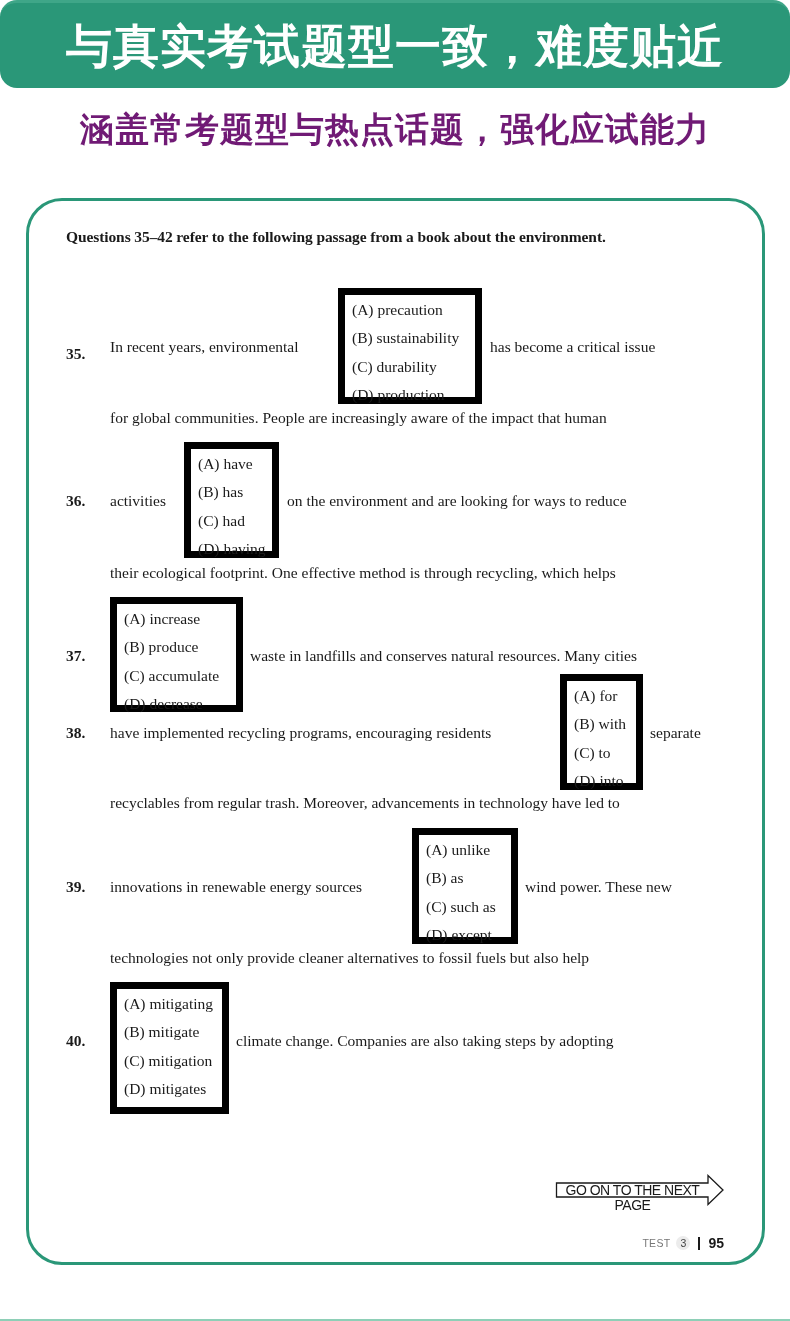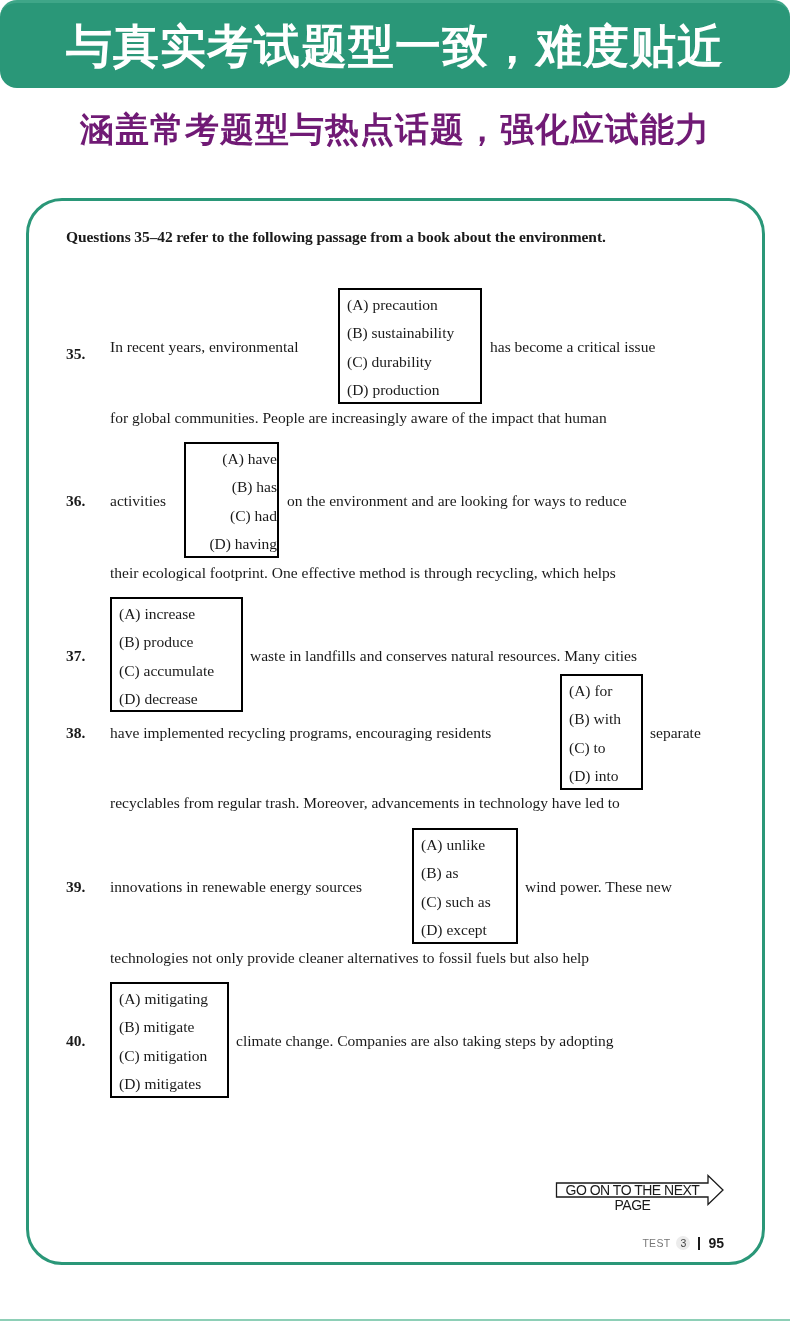--- a/index.html
+++ b/index.html
@@ -32,21 +32,21 @@
 
   .abs { position: absolute; white-space: nowrap; }
   .intro {
     left: 66px; top: 228px; font-size: 15.5px; font-weight: bold;
     font-family: "Liberation Serif", serif; letter-spacing: -0.1px;
   }
   .qnum { font-size: 15.5px; font-weight: bold; left: 66px; }
   .txt { font-size: 15.5px; }
 
   .optbox {
-    position: absolute; border: 2px solid #000000; background: #fff;
+    position: absolute; border: 7px solid #000000; background: #fff;
     padding: 4px 0 0 7px;
   }
   .opt { display: block; height: 28.3px; line-height: 22px; font-size: 15.5px; white-space: nowrap; }
 
   .arrow { position: absolute; left: 555px; top: 1174px; width: 170px; height: 32px; }
   .arrow-label {
     position: absolute; left: 560px; top: 1183px; width: 145px; height: 15px;
     font-family: "Liberation Sans", sans-serif; font-size: 14px;
     line-height: 15px; text-align: center; color: #1a1a1a; letter-spacing: -0.5px;
   }
@@ -88,21 +88,21 @@
   <span class="opt">(B) sustainability</span>
   <span class="opt">(C) durability</span>
   <span class="opt">(D) production</span>
 </div>
 <div class="abs txt" style="left:490px; top:338px;">has become a critical issue</div>
 
 <div class="abs txt" style="left:110px; top:409px;">for global communities. People are increasingly aware of the impact that human</div>
 
 <div class="abs qnum" style="top:492px;">36.</div>
 <div class="abs txt" style="left:110px; top:492px;">activities</div>
-<div class="optbox" style="left:184px; top:442px; width:95px; height:116px;text-align:right;">
+<div class="optbox" style="left:184px; top:442px; width:95px; height:116px;">
   <span class="opt">(A) have</span>
   <span class="opt">(B) has</span>
   <span class="opt">(C) had</span>
   <span class="opt">(D) having</span>
 </div>
 <div class="abs txt" style="left:287px; top:492px;">on the environment and are looking for ways to reduce</div>
 
 <div class="abs txt" style="left:110px; top:564px;">their ecological footprint. One effective method is through recycling, which helps</div>
 
 <div class="abs qnum" style="top:647px;">37.</div>
@@ -132,21 +132,21 @@
   <span class="opt">(A) unlike</span>
   <span class="opt">(B) as</span>
   <span class="opt">(C) such as</span>
   <span class="opt">(D) except</span>
 </div>
 <div class="abs txt" style="left:525px; top:878px;">wind power. These new</div>
 
 <div class="abs txt" style="left:110px; top:949px;">technologies not only provide cleaner alternatives to fossil fuels but also help</div>
 
 <div class="abs qnum" style="top:1032px;">40.</div>
-<div class="optbox" style="left:110px; top:982px; width:119px; height:116px;">
+<div class="optbox" style="left:110px; top:982px; width:119px; height:132px;">
   <span class="opt">(A) mitigating</span>
   <span class="opt">(B) mitigate</span>
   <span class="opt">(C) mitigation</span>
   <span class="opt">(D) mitigates</span>
 </div>
 <div class="abs txt" style="left:236px; top:1032px;">climate change. Companies are also taking steps by adopting</div>
 
 <svg class="arrow" viewBox="0 0 170 32" width="170" height="32">
   <path d="M1.5 9 L153 9 L153 1.5 L168 16 L153 30.5 L153 23 L1.5 23 Z" fill="#ffffff" stroke="#1a1a1a" stroke-width="1.3"></path>
 </svg>

